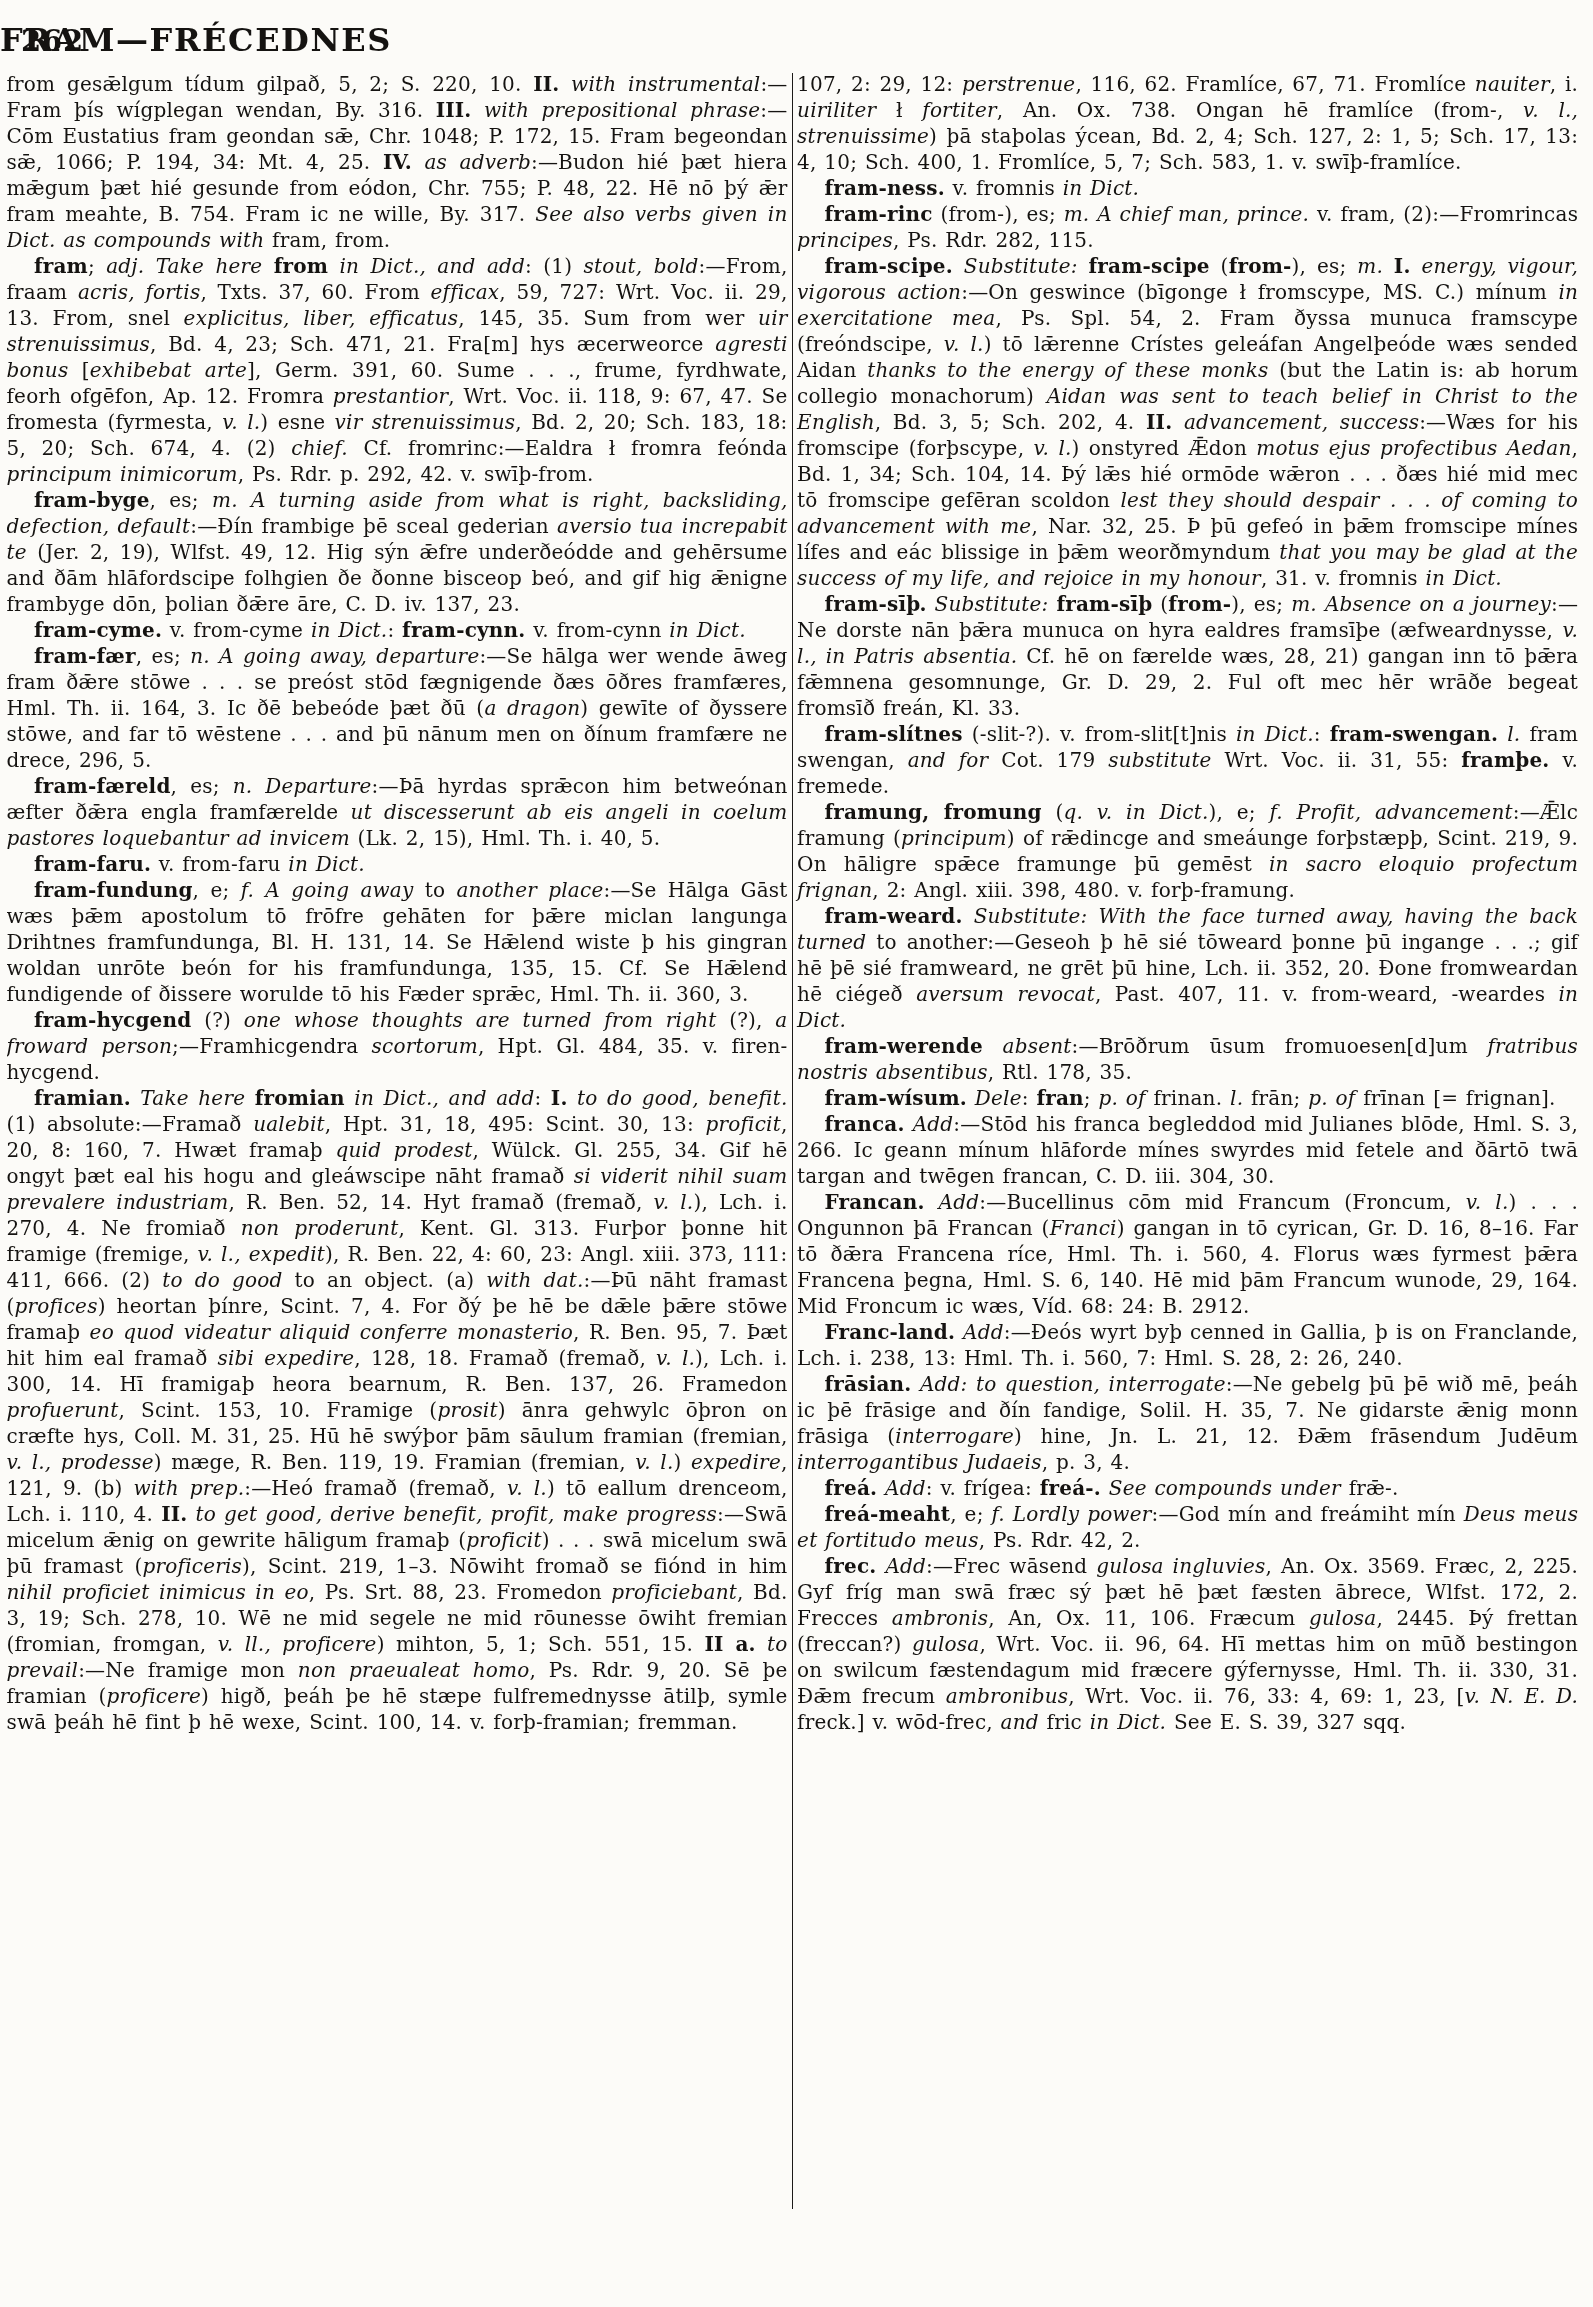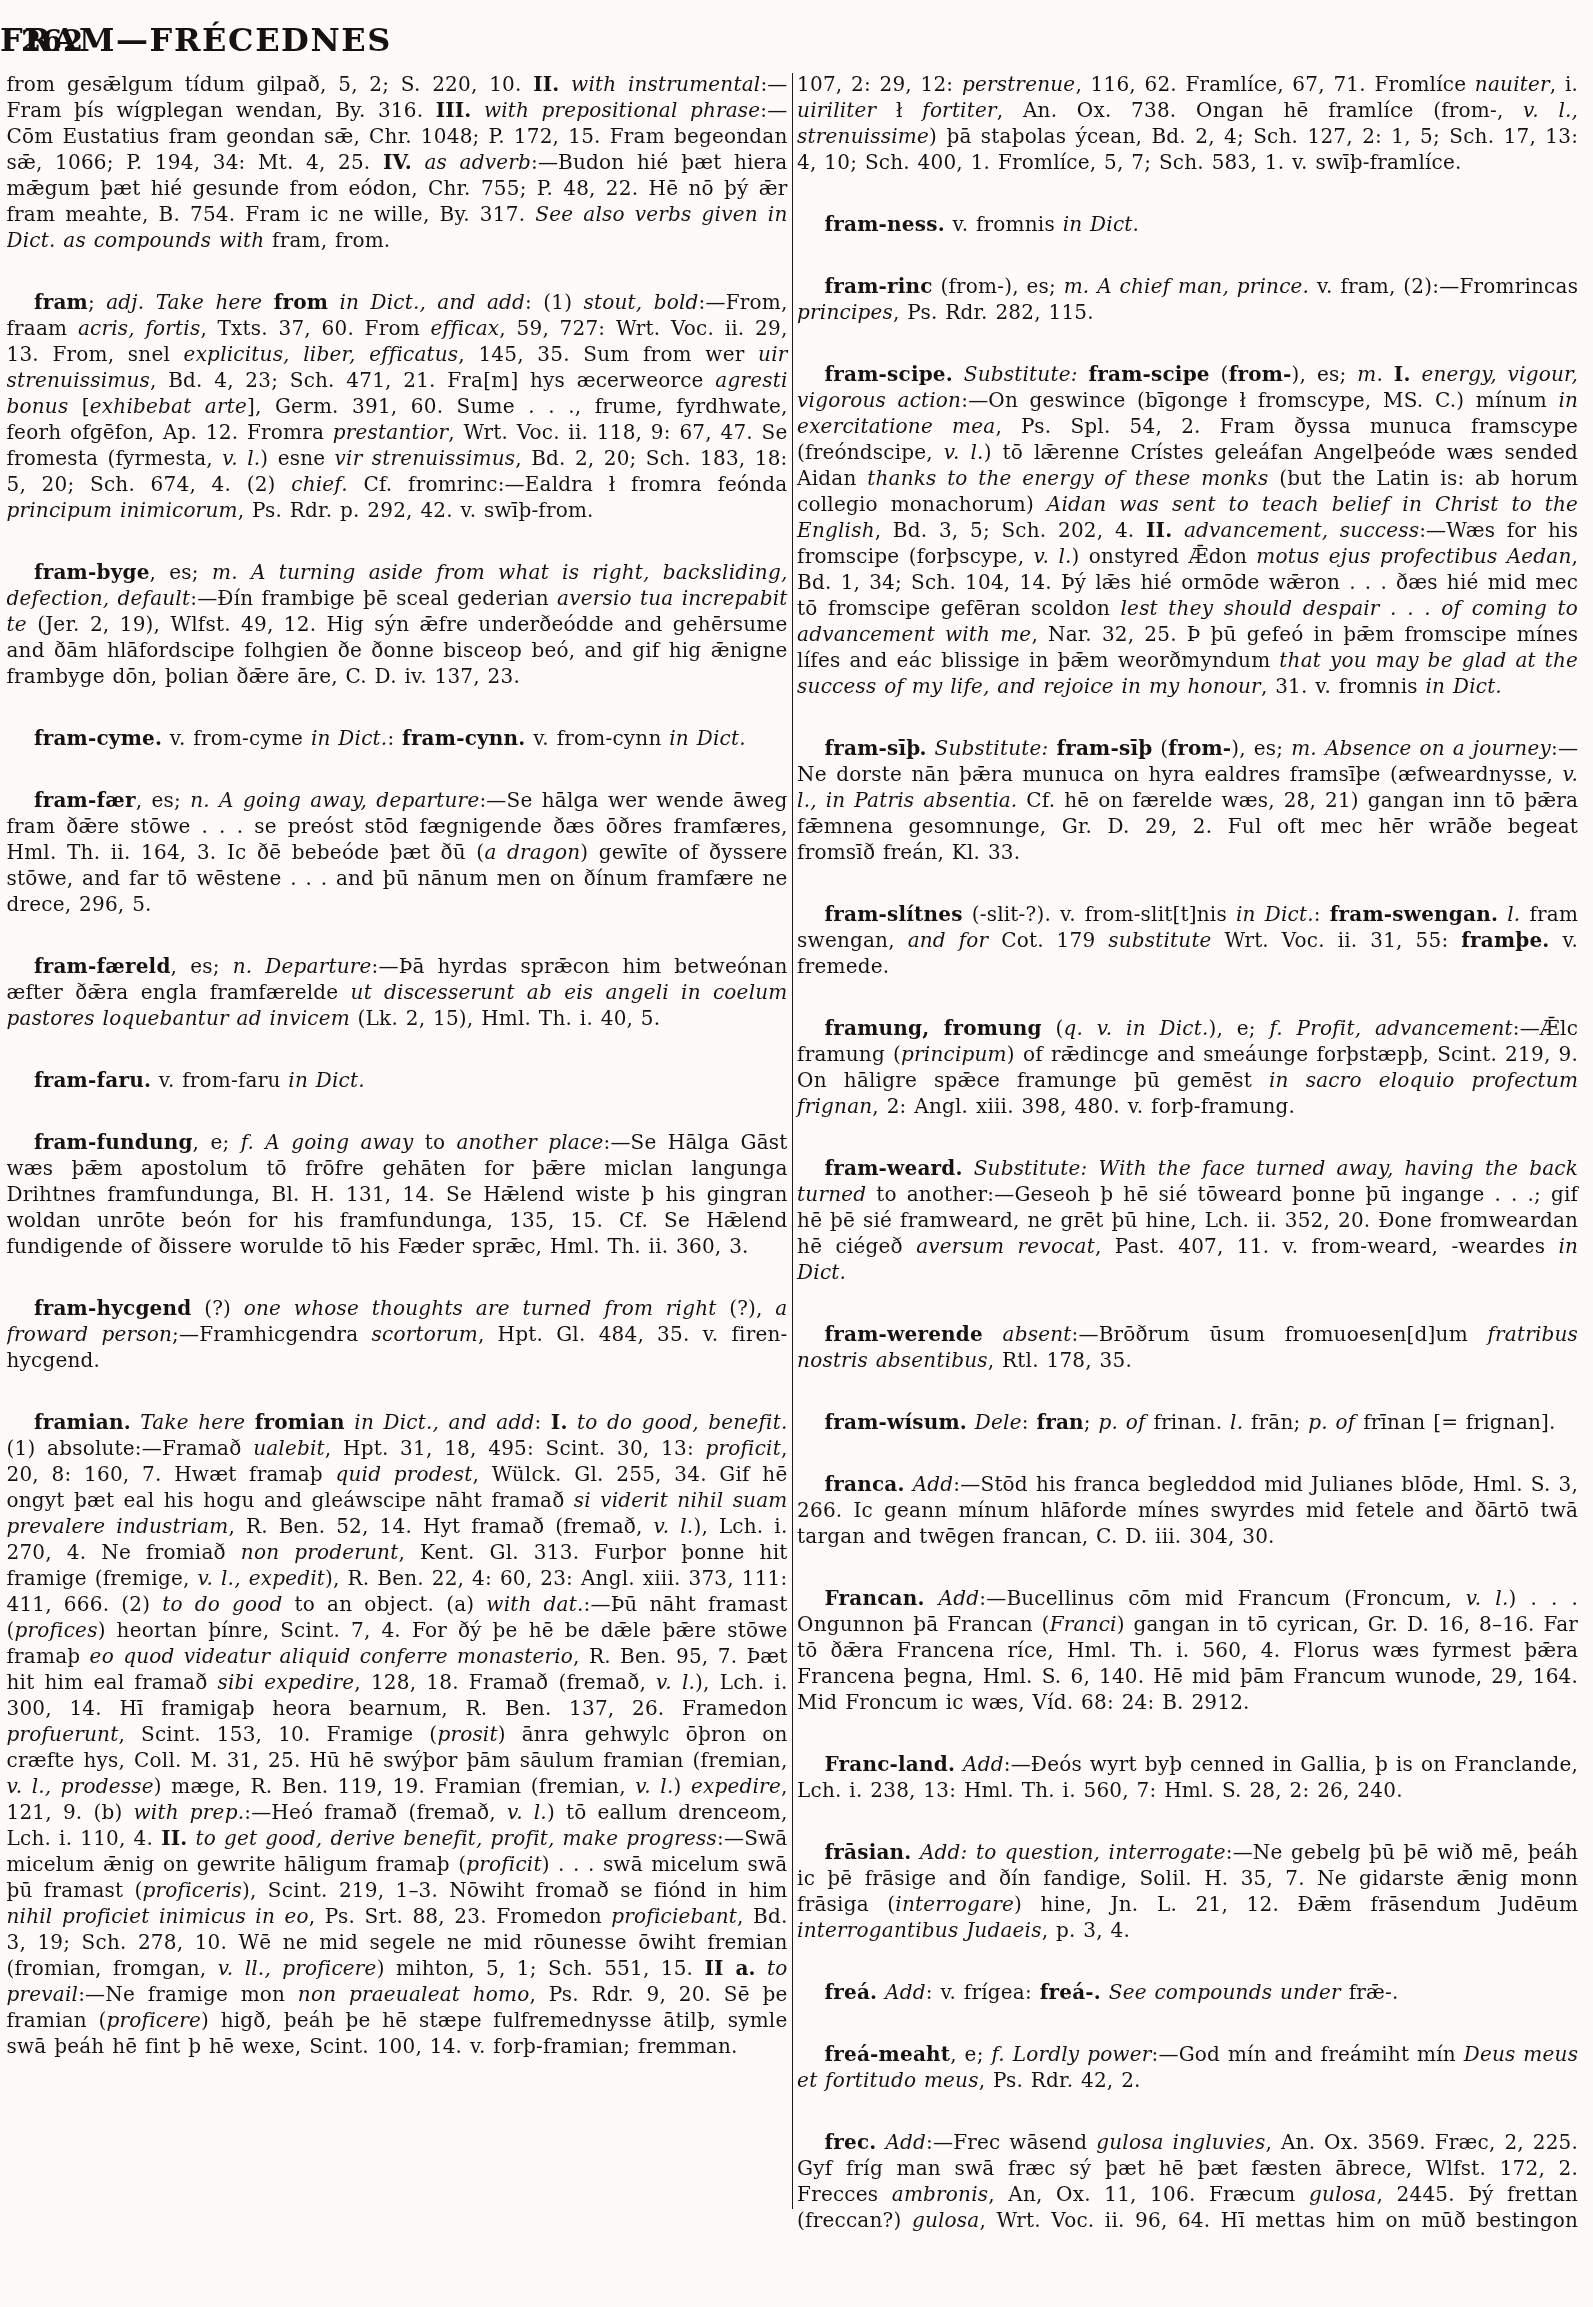--- a/index.html
+++ b/index.html
@@ -35,21 +35,21 @@
     letter-spacing: 0.2px;
     word-spacing: 1.2px;
   }
   .col-rule {
     width: 1.6px; height: 2136px;
     background: #1c1a18;
     margin: 1.6px 4px 0 4px;
     flex: 0 0 auto;
   }
   .col p { margin: 0; padding: 0; }
-  .col p.ind { text-indent: 27.4px; margin-top: 36px; }
+  .col p.ind { text-indent: 27.4px; }
   .col b { font-weight: 700; }
   .col i { font-style: italic; }
 </style>
 </head>
 <body>
 
 <div class="page-header">
   <div class="page-number">262</div>
   <div class="page-title">FRAM—FRÉCEDNES</div>
 </div>

